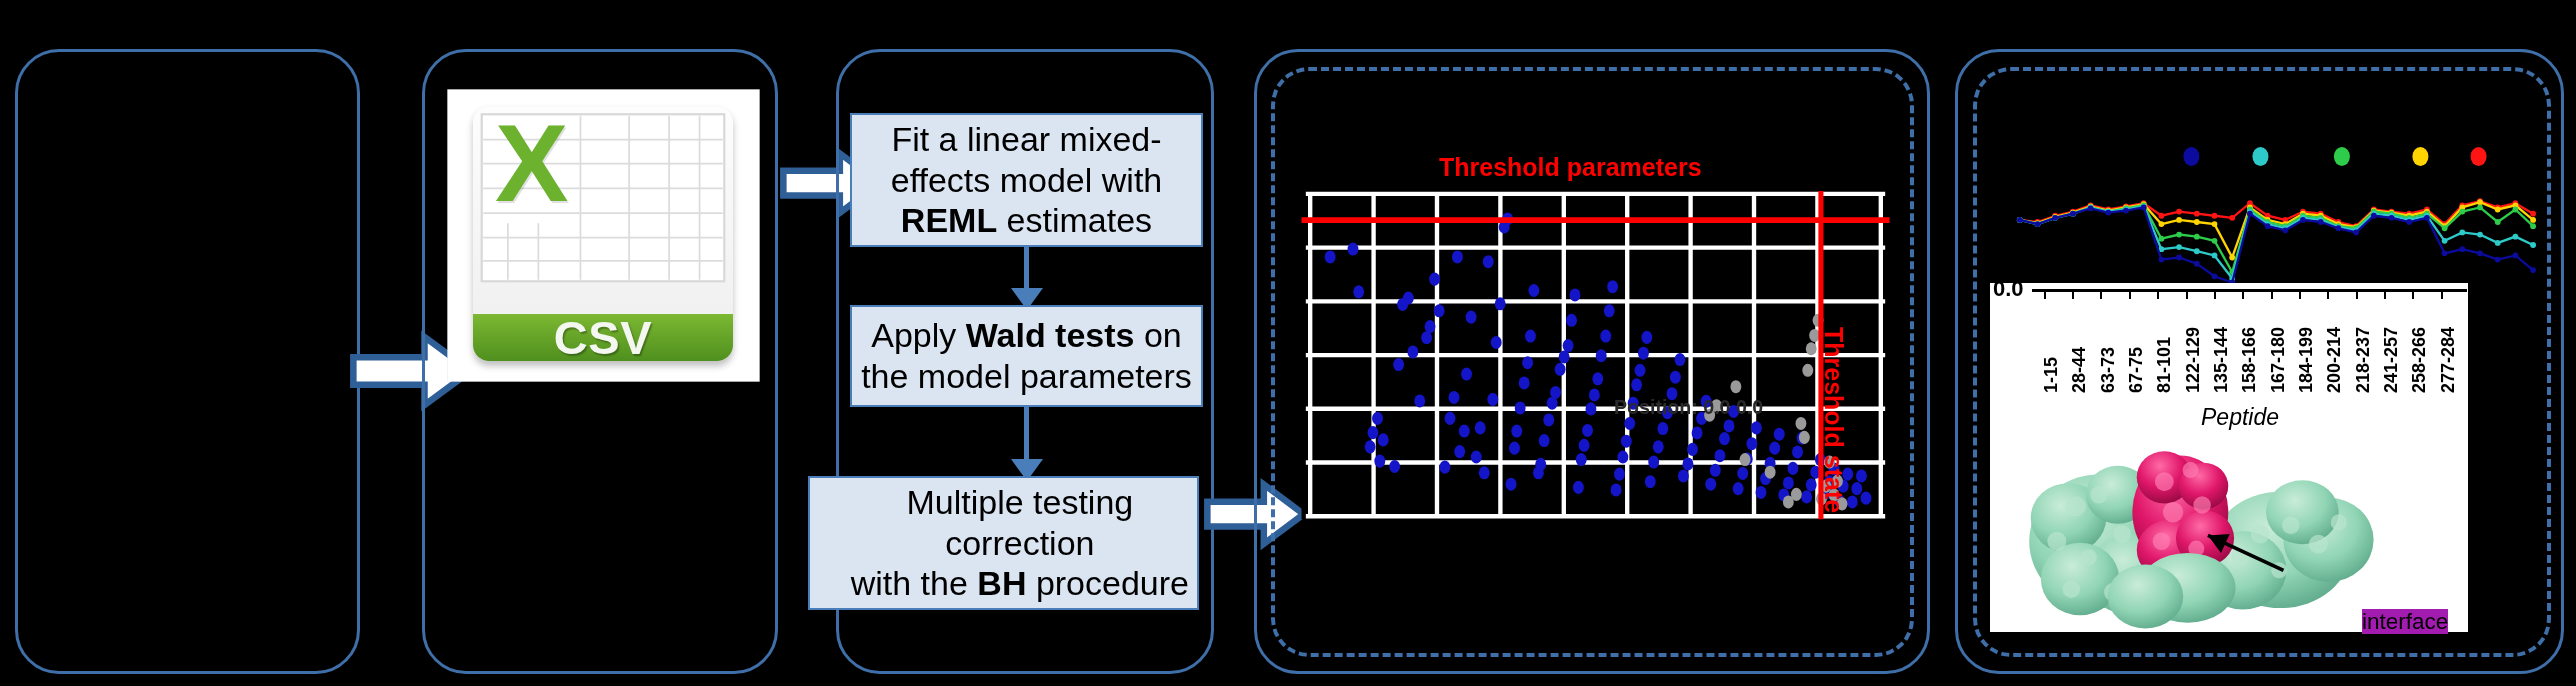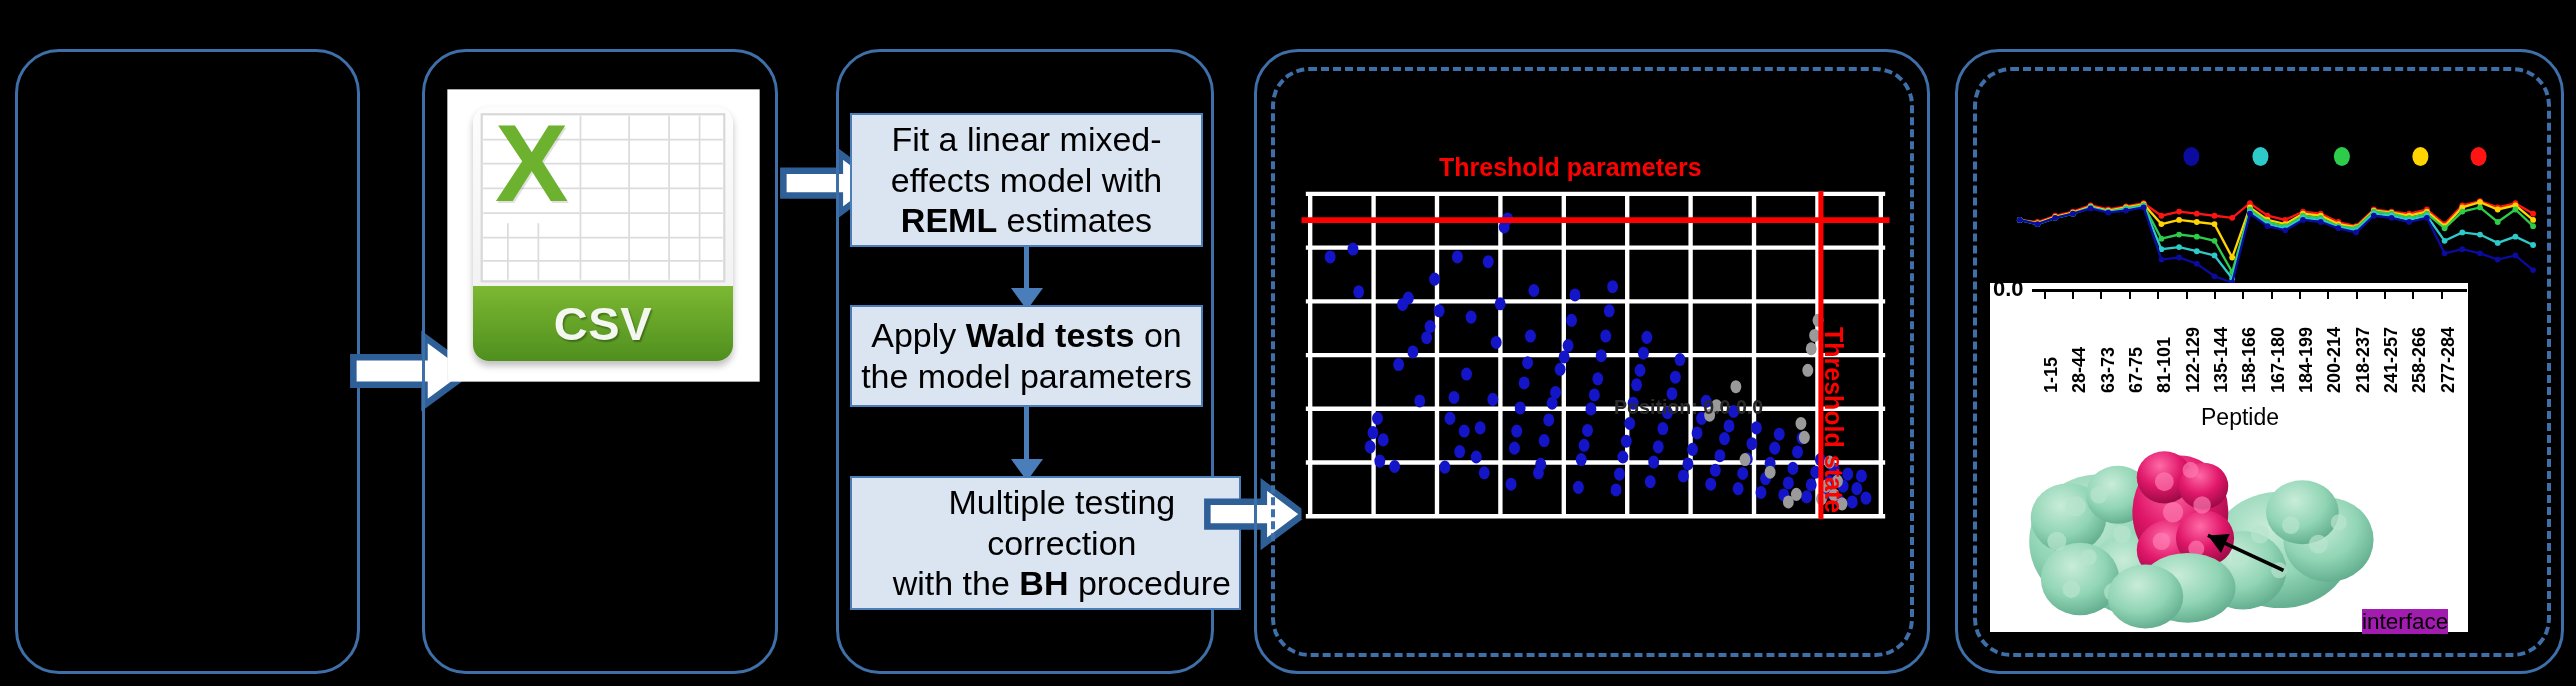--- a/index.html
+++ b/index.html
@@ -42,21 +42,21 @@
   .sc-title{position:absolute;color:#ff0000;font-size:25px;font-weight:bold;white-space:nowrap;}
   .sc-vlabel{position:absolute;color:#ff0000;font-size:25px;font-weight:bold;white-space:nowrap;
              transform:rotate(90deg);transform-origin:left top;}
   .sc-faint{position:absolute;color:#2a2a2a;font-size:19.6px;white-space:nowrap;font-weight:bold;}
 
   
   .lcwrap{position:absolute;}
   .axis-white{position:absolute;background:#ffffff;}
   .ticklab{position:absolute;color:#000;font-size:18px;font-weight:bold;white-space:nowrap;
            transform:rotate(-90deg);transform-origin:left top;}
-  .axistitle{position:absolute;color:#000;font-size:23px;white-space:nowrap;}
+  .axistitle{position:absolute;color:#000;font-size:23px;white-space:nowrap;font-style:italic;}
   .ylab00{position:absolute;color:#000000;font-size:22px;font-weight:bold;white-space:nowrap;}
 
   
   .protwrap{position:absolute;background:#fff;overflow:hidden;}
   .prot-note{position:absolute;color:#000;font-size:22.5px;line-height:1.12;white-space:nowrap;}
 </style>
 </head>
 <body>
 
 <div id="stage">
@@ -85,21 +85,21 @@
           <line x1="14" y1="78" x2="344" y2="78"></line>
           <line x1="14" y1="112" x2="344" y2="112"></line>
           <line x1="14" y1="146" x2="344" y2="146"></line>
           <line x1="14" y1="180" x2="344" y2="180"></line>
           <line x1="14" y1="212" x2="344" y2="212"></line>
           <line x1="48" y1="160" x2="48" y2="238"></line>
           <line x1="90" y1="160" x2="90" y2="238"></line>
         </g>
       </svg>
       <div class="csv-x" style="left:22px;top:10.2px;font-size:110px;">X</div>
-      <div class="csv-band" style="height:75px;">
+      <div class="csv-band" style="height:47px;">
         <span style="font-size:47px;">CSV</span>
       </div>
     </div>
   </div>
 
   <div class="barrow" style="left:779px;top:149px;">
     <svg width="105" height="69" viewBox="0 0 145 95">
       <path d="M6,30 L84,30 L84,6 L139,47 L84,88 L84,64 L6,64 Z" fill="#ffffff" stroke="#2f5f97" stroke-width="9" stroke-linejoin="miter"></path>
     </svg>
   </div>
@@ -115,21 +115,21 @@
   <div class="vhead" style="left:1011px;top:288px;"></div>
 
   <div class="pbox" style="left:850px;top:305px;width:353px;height:102px;">
     <div>
       Apply <b>Wald tests</b> on<br>the model parameters
     </div>
   </div>
   <div class="vconn" style="left:1024px;top:407px;height:58px;"></div>
   <div class="vhead" style="left:1011px;top:459px;"></div>
 
-  <div class="pbox" style="left:850px;top:476px;width:391px;height:134px;padding-left:40px;">
+  <div class="pbox" style="left:808px;top:476px;width:391px;height:134px;padding-left:40px;">
     <div>
       Multiple testing<br>correction<br>with the <b>BH</b> procedure
     </div>
   </div>
 
   <div class="barrow" style="left:1203px;top:480px;">
     <svg width="105" height="69" viewBox="0 0 145 95">
       <path d="M6,30 L84,30 L84,6 L139,47 L84,88 L84,64 L6,64 Z" fill="#ffffff" stroke="#2f5f97" stroke-width="9" stroke-linejoin="miter"></path>
     </svg>
   </div>

